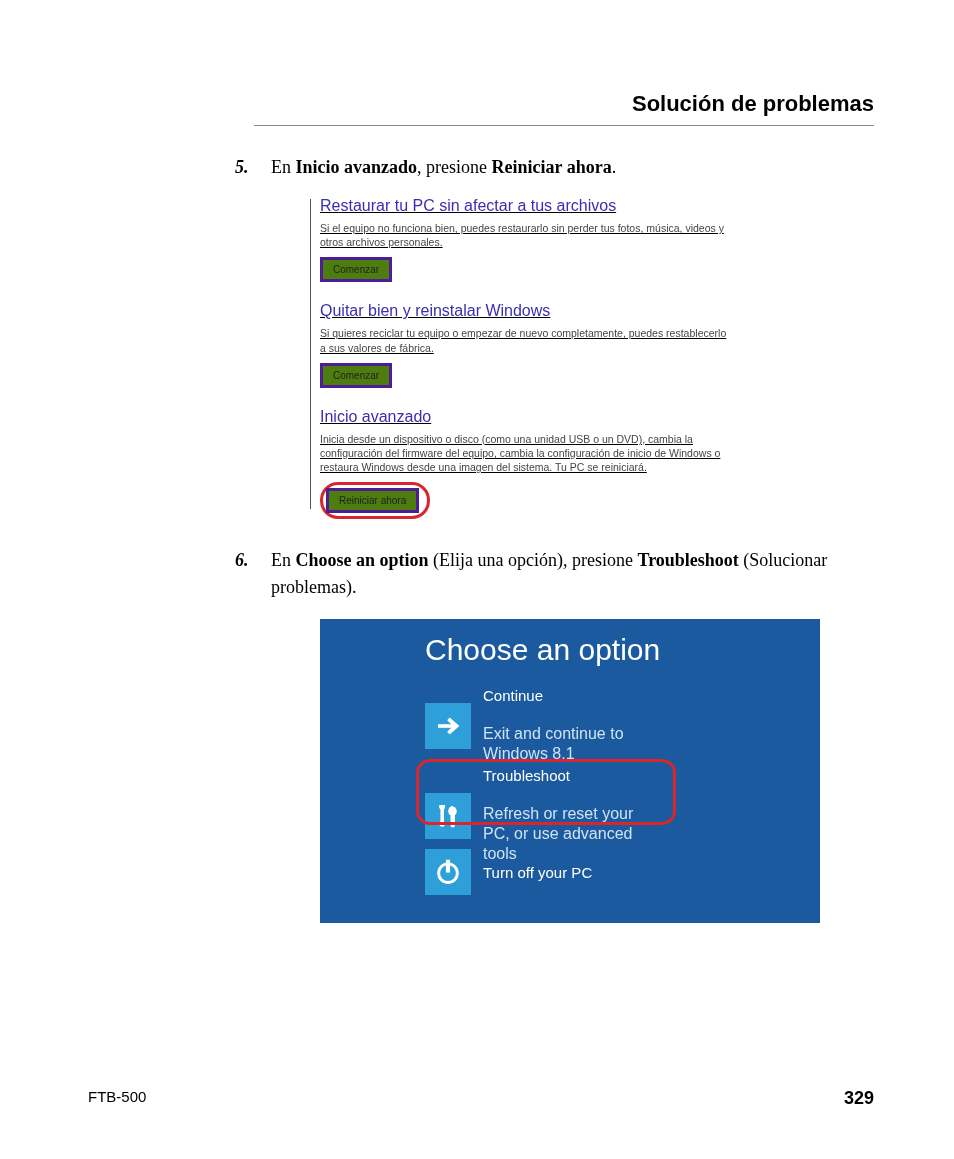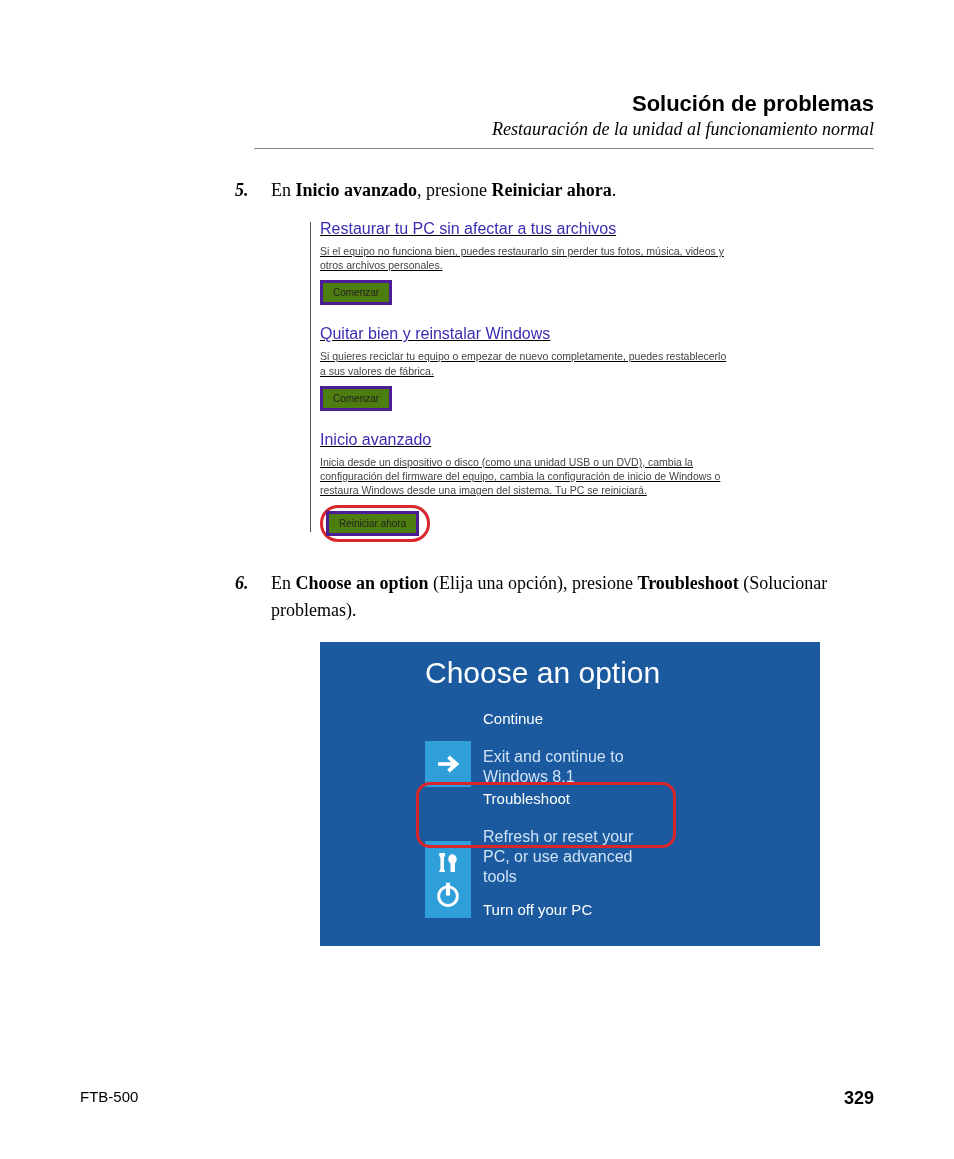--- a/index.html
+++ b/index.html
@@ -112,21 +112,21 @@
     font-size: 30px;
     font-weight: 300;
     position: absolute;
     left: 105px;
     top: 14px;
   }
   .opt-row {
     position: absolute;
     left: 105px;
     display: flex;
-    align-items: flex-end;
+    align-items: center;
   }
   .opt1 { top: 68px; }
   .opt2 { top: 148px; }
   .opt3 { top: 230px; }
   .tile {
     width: 46px;
     height: 46px;
     background: #2e9fd8;
     display: flex;
     align-items: center;
@@ -143,38 +143,37 @@
     top: 140px;
     width: 254px;
     height: 60px;
     border: 3px solid #d8262c;
     border-radius: 14px;
     pointer-events: none;
   }
 
   .footer {
     position: absolute;
-    left: 80px;
+    left: 88px;
     right: 80px;
     bottom: 50px;
     display: flex;
     justify-content: space-between;
     font-size: 15px;
     font-family: "Segoe UI", Arial, sans-serif;
   }
   .footer .pg { font-weight: 700; font-size: 18px; }
 </style>
 </head>
 <body>
 
 <div class="page">
 
   <div class="header-block">
     <div class="header-title">Solución de problemas</div>
-    <div class="header-sub">Restauración de la unidad al funcionamiento normal</div>
   </div>
   <hr class="header-rule">
 
   <div class="step-row">
     <div class="step-num">5.</div>
     <div class="step-body">
       <span>En </span><span class="b">Inicio avanzado</span><span>, presione </span><span class="b">Reiniciar ahora</span><span>.</span>
     </div>
   </div>
 

